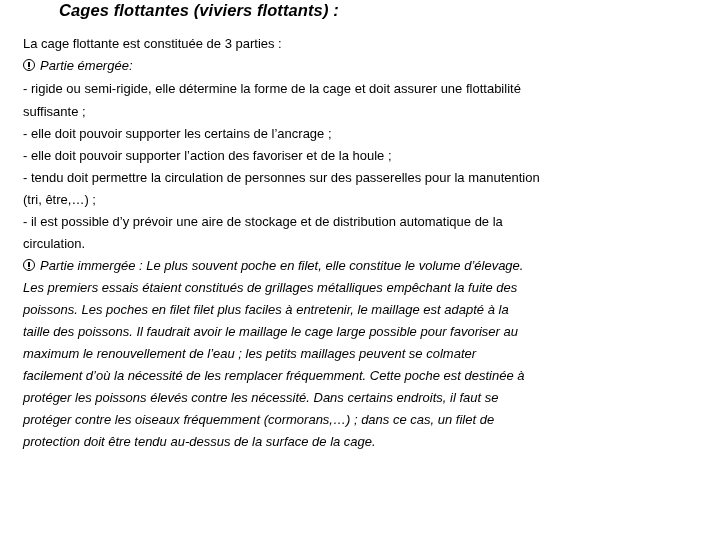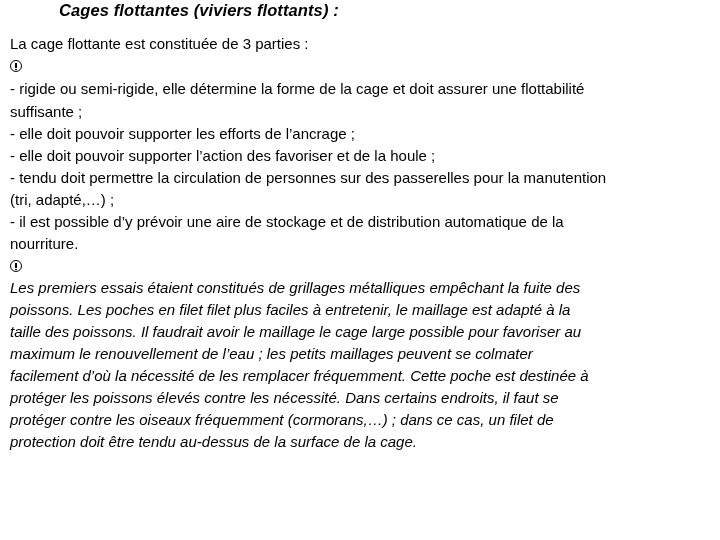--- a/index.html
+++ b/index.html
@@ -27,22 +27,22 @@
       top: 1px;
       font-size: 16.5px;
       font-weight: bold;
       font-style: italic;
       white-space: nowrap;
       letter-spacing: 0.1px;
       margin-left: 36px;
     }
     .line {
       position: absolute;
-      left: 3px;
-      font-size: 15px;
+      left: 16px;
+      font-size: 13px;
       line-height: 20px;
       white-space: nowrap;
     }
     .it {
       font-style: italic;
     }
     .bullet-icon {
       display: inline-block;
       width: 12px;
       height: 12px;
@@ -74,34 +74,34 @@
   </style>
 </head>
 <body>
 
 <div class="page">
   <div class="title">Cages flottantes (viviers flottants) :</div>
 
   <div class="line" style="top:34px">La cage flottante est constituée de 3 parties :</div>
 
   <div class="line it" style="top:56px">
-    <span class="bullet-icon"></span>
+    <span class="bullet-icon"></span><span>Partie émergée:</span>
   </div>
 
   <div class="line" style="top:79px">- rigide ou semi-rigide, elle détermine la forme de la cage et doit assurer une flottabilité</div>
   <div class="line" style="top:102px">suffisante ;</div>
-  <div class="line" style="top:124px">- elle doit pouvoir supporter les efforts de l’ancrage ;</div>
+  <div class="line" style="top:124px">- elle doit pouvoir supporter les certains de l’ancrage ;</div>
   <div class="line" style="top:146px">- elle doit pouvoir supporter l’action des favoriser et de la houle ;</div>
   <div class="line" style="top:168px">- tendu doit permettre la circulation de personnes sur des passerelles pour la manutention</div>
-  <div class="line" style="top:190px">(tri, adapté,…) ;</div>
+  <div class="line" style="top:190px">(tri, être,…) ;</div>
   <div class="line" style="top:212px">- il est possible d’y prévoir une aire de stockage et de distribution automatique de la</div>
-  <div class="line" style="top:234px">nourriture.</div>
+  <div class="line" style="top:234px">circulation.</div>
 
   <div class="line it" style="top:256px">
-    <span class="bullet-icon"></span>
+    <span class="bullet-icon"></span><span>Partie immergée : Le plus souvent poche en filet, elle constitue le volume d’élevage.</span>
   </div>
 
   <div class="line it" style="top:278px">Les premiers essais étaient constitués de grillages métalliques empêchant la fuite des</div>
   <div class="line it" style="top:300px">poissons. Les poches en filet filet plus faciles à entretenir, le maillage est adapté à la</div>
   <div class="line it" style="top:322px">taille des poissons. Il faudrait avoir le maillage le cage large possible pour favoriser au</div>
   <div class="line it" style="top:344px">maximum le renouvellement de l’eau ; les petits maillages peuvent se colmater</div>
   <div class="line it" style="top:366px">facilement d’où la nécessité de les remplacer fréquemment. Cette poche est destinée à</div>
   <div class="line it" style="top:388px">protéger les poissons élevés contre les nécessité. Dans certains endroits, il faut se</div>
   <div class="line it" style="top:410px">protéger contre les oiseaux fréquemment (cormorans,…) ; dans ce cas, un filet de</div>
   <div class="line it" style="top:432px">protection doit être tendu au-dessus de la surface de la cage.</div>

